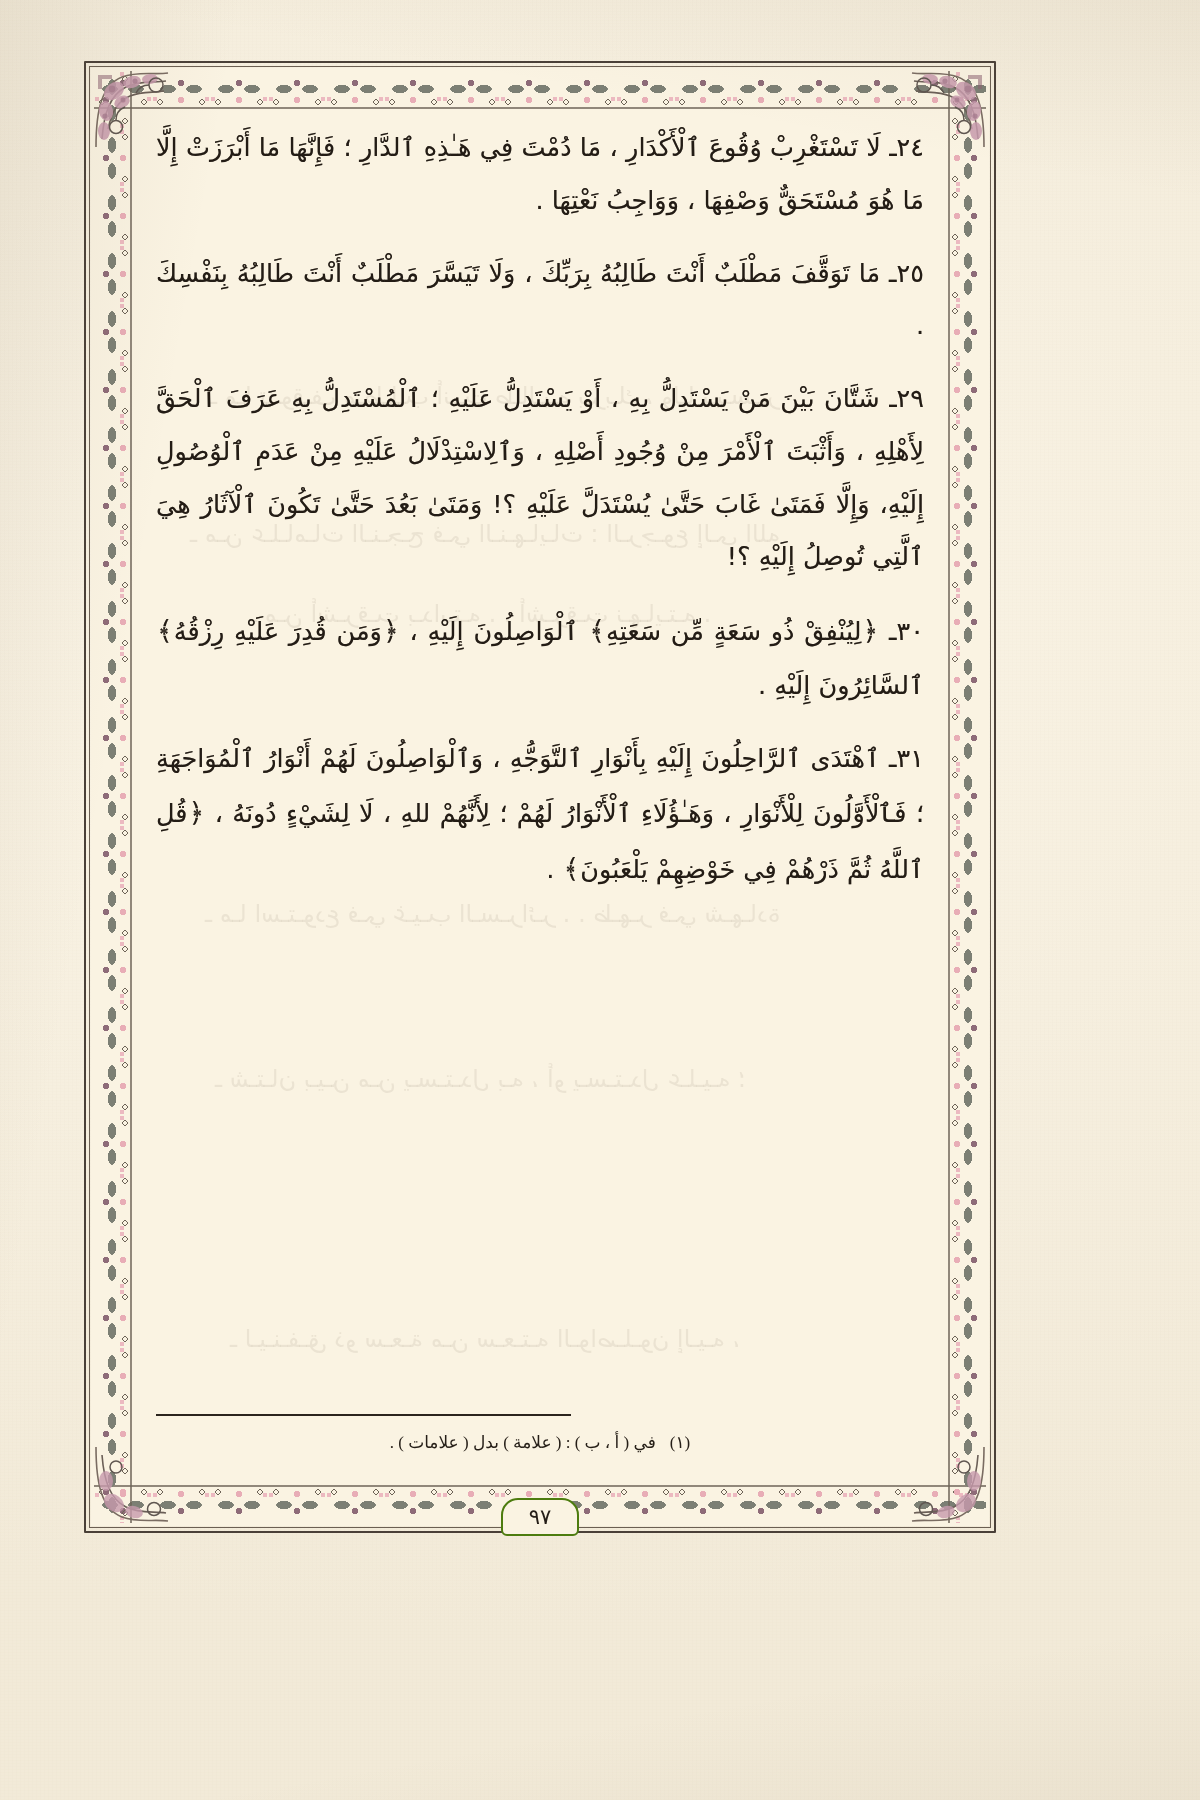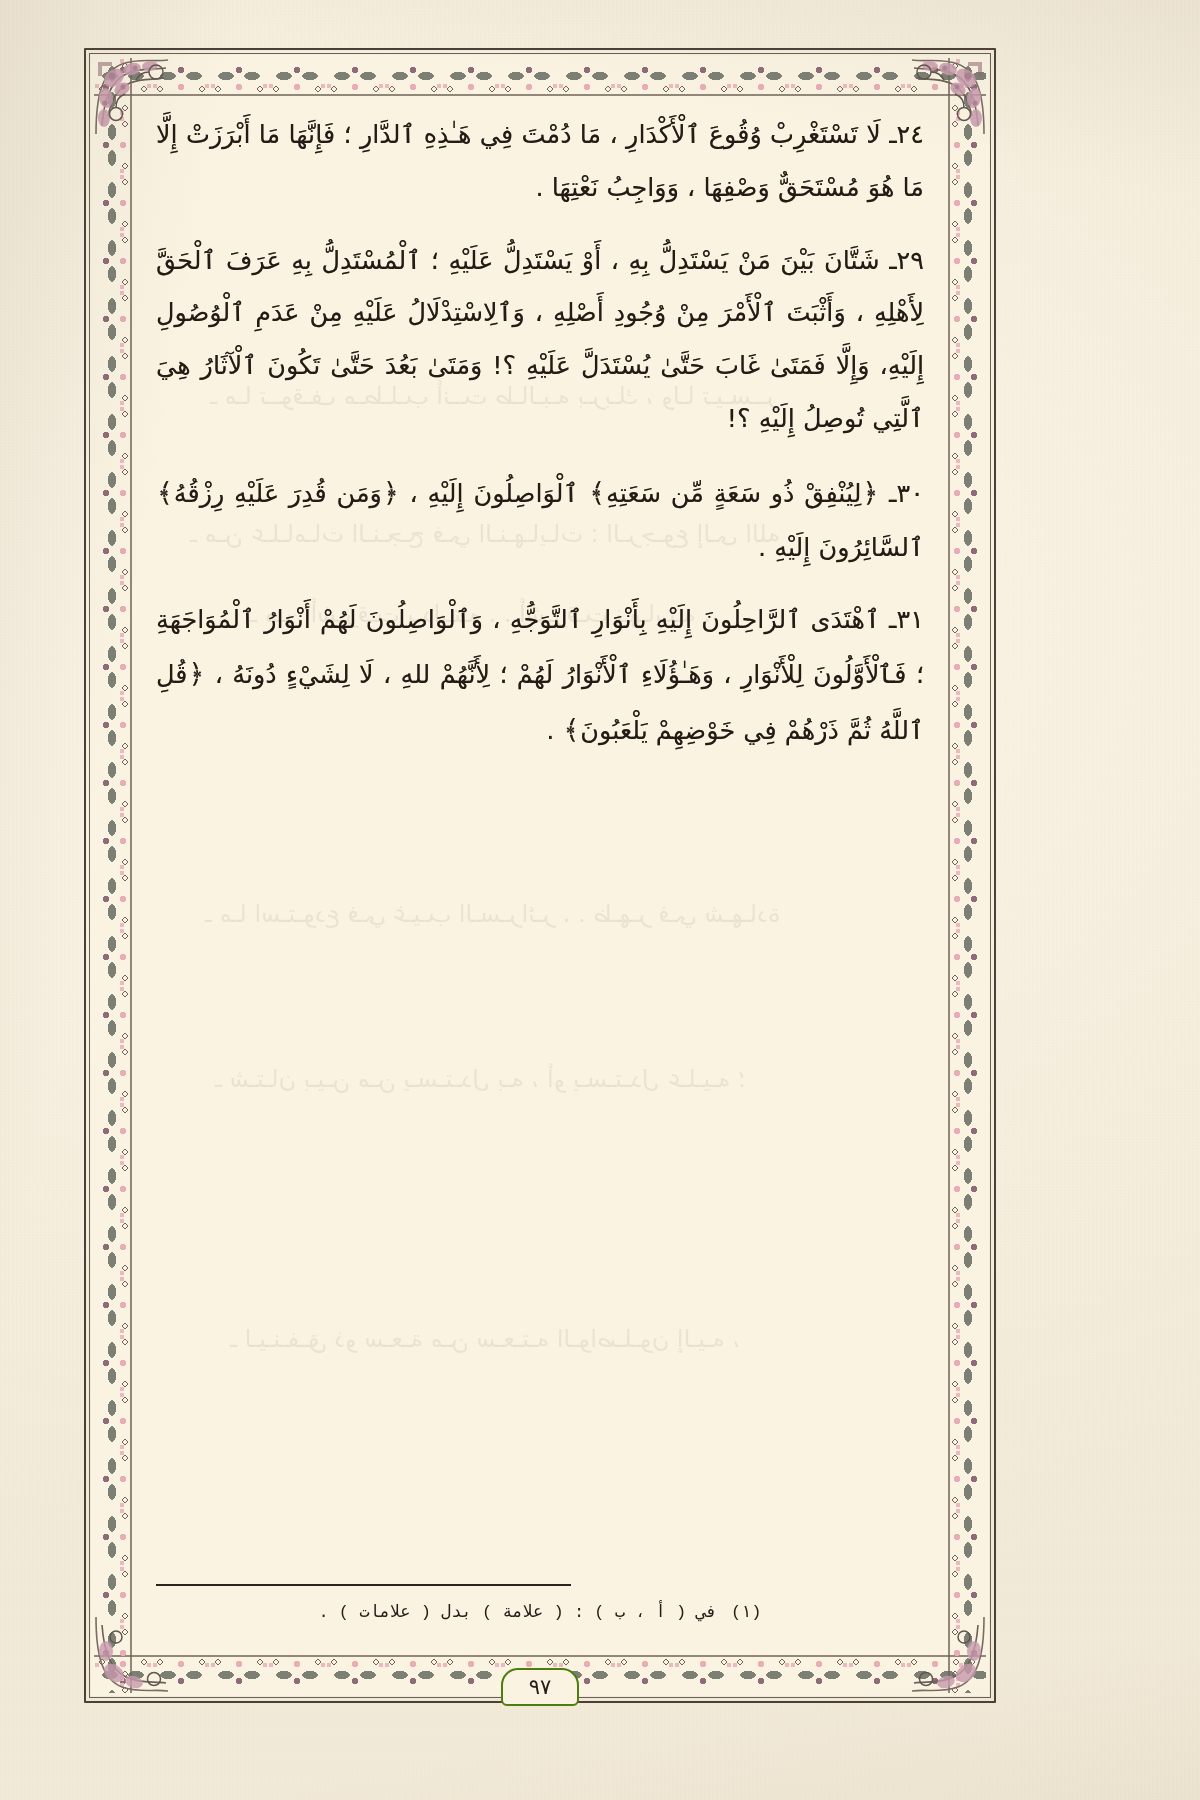--- a/index.html
+++ b/index.html
@@ -45,23 +45,23 @@
       linear-gradient(100deg, rgba(120,100,70,.10) 0%, rgba(120,100,70,0) 16%),
       linear-gradient(190deg, rgba(120,100,70,.07) 0%, rgba(120,100,70,0) 10%),
       linear-gradient(350deg, rgba(120,100,70,.06) 0%, rgba(120,100,70,0) 9%);
     pointer-events: none;
   }
 
   
   .plate {
     position: absolute;
     left: 84px;
-    top: 48px;
+    top: 61px;
     width: 912px;
-    height: 1655px;
+    height: 1472px;
   }
   .plate-rule-outer {
     position: absolute;
     inset: 0;
     border: 2px solid #4a4038;
     border-radius: 1px;
   }
   .plate-rule-inner {
     position: absolute;
     inset: 5px;
@@ -247,21 +247,21 @@
     width: 420px;
     margin: 0 0 0 auto;   
     margin-inline-start: auto;
     margin-inline-end: 0;
     width: 415px;
   }
   .footnote {
     direction: rtl;
     text-align: right;
     color: #251e17;
-    font-family: Liberation Mono, monospace;
+    font-family: Liberation Serif, serif;
     font-size: 17px;
     line-height: 1.8;
     margin-top: 12px;
     padding-inline-end: 0;
     text-align: center;
   }
   .footnote .fn-num { margin-inline-end: 14px; }
 
   
   .bleed {
@@ -406,20 +406,21 @@
           <circle cx="62" cy="16" r="6.5"></circle>
           <circle cx="24" cy="58" r="6"></circle>
         </g>
       </svg>
     </div>
 
     <div class="content">
 
       <p class="hikma"><span class="num">٢٤ـ</span> <span>لَا تَسْتَغْرِبْ وُقُوعَ ٱلْأَكْدَارِ ، مَا دُمْتَ فِي هَـٰذِهِ ٱلدَّارِ ؛ فَإِنَّهَا مَا أَبْرَزَتْ إِلَّا مَا هُوَ مُسْتَحَقٌّ وَصْفِهَا ، وَوَاجِبُ نَعْتِهَا .</span></p>
 
+      <p class="hikma"><span class="num">٢٥ـ</span> <span>مَا تَوَقَّفَ مَطْلَبٌ أَنْتَ طَالِبُهُ بِرَبِّكَ ، وَلَا تَيَسَّرَ مَطْلَبٌ أَنْتَ طَالِبُهُ بِنَفْسِكَ .</span></p>
 
 
 
 
       <p class="hikma"><span class="num">٢٩ـ</span> <span>شَتَّانَ بَيْنَ مَنْ يَسْتَدِلُّ بِهِ ، أَوْ يَسْتَدِلُّ عَلَيْهِ ؛ ٱلْمُسْتَدِلُّ بِهِ عَرَفَ ٱلْحَقَّ لِأَهْلِهِ ، وَأَثْبَتَ ٱلْأَمْرَ مِنْ وُجُودِ أَصْلِهِ ، وَٱلِاسْتِدْلَالُ عَلَيْهِ مِنْ عَدَمِ ٱلْوُصُولِ إِلَيْهِ، وَإِلَّا فَمَتَىٰ غَابَ حَتَّىٰ يُسْتَدَلَّ عَلَيْهِ ؟! وَمَتَىٰ بَعُدَ حَتَّىٰ تَكُونَ ٱلْآثَارُ هِيَ ٱلَّتِي تُوصِلُ إِلَيْهِ ؟!</span></p>
 
       <p class="hikma"><span class="num">٣٠ـ</span> <span class="orn">﴿</span><span class="quran">لِيُنْفِقْ ذُو سَعَةٍ مِّن سَعَتِهِ</span><span class="orn">﴾</span><span> ٱلْوَاصِلُونَ إِلَيْهِ ، </span><span class="orn">﴿</span><span class="quran">وَمَن قُدِرَ عَلَيْهِ رِزْقُهُ</span><span class="orn">﴾</span><span> ٱلسَّائِرُونَ إِلَيْهِ .</span></p>
 
       <p class="hikma last"><span class="num">٣١ـ</span> <span>ٱهْتَدَى ٱلرَّاحِلُونَ إِلَيْهِ بِأَنْوَارِ ٱلتَّوَجُّهِ ، وَٱلْوَاصِلُونَ لَهُمْ أَنْوَارُ ٱلْمُوَاجَهَةِ ؛ فَٱلْأَوَّلُونَ لِلْأَنْوَارِ ، وَهَـٰؤُلَاءِ ٱلْأَنْوَارُ لَهُمْ ؛ لِأَنَّهُمْ للهِ ، لَا لِشَيْءٍ دُونَهُ ، </span><span class="orn">﴿</span><span class="quran">قُلِ ٱللَّهُ ثُمَّ ذَرْهُمْ فِي خَوْضِهِمْ يَلْعَبُونَ</span><span class="orn">﴾</span><span> .</span></p>
 

